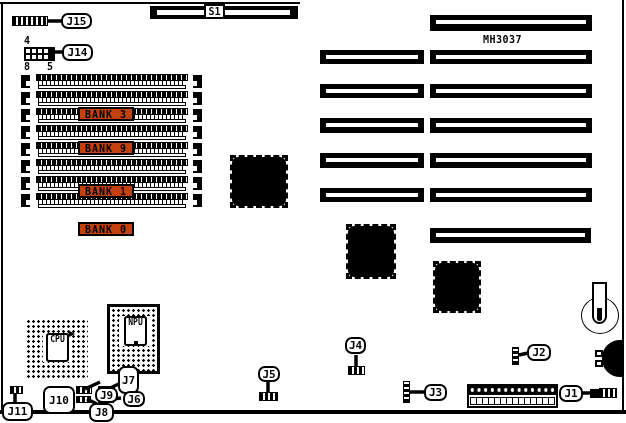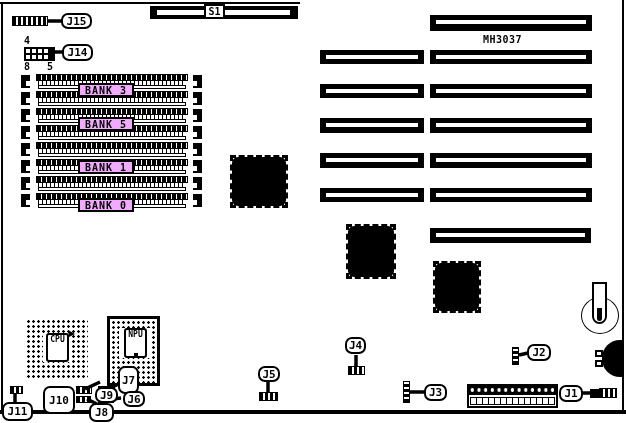--- a/index.html
+++ b/index.html
@@ -40,23 +40,23 @@
   #memory { position:absolute; left:20px; top:74px; width:183px; height:136px; }
   .simm-chips { position:absolute; left:16px; width:152px; height:7px; border:1px solid #000;
         background:repeating-linear-gradient(90deg,#000 0 4px,#fff 4px 5px); }
   .simm-pins  { position:absolute; left:18px; width:148px; height:4px;
         background:repeating-linear-gradient(90deg,#000 0 1px,#fff 1px 4px); }
   .simm-bar   { position:absolute; left:18px; width:148px; height:4px; background:#fff; border:1px solid #000; }
   .brk { position:absolute; width:9px; height:13px; background:#000; }
   .brk i { position:absolute; width:4px; height:5px; background:#fff; bottom:2px; }
   .brk.l i { right:0; }
   .brk.r i { left:0; }
-  .bank-label { position:absolute; left:58px; width:56px; height:14px; background:#f0abfc;
+  .bank-label { position:absolute; left:58px; width:56px; height:14px; background:#c2410c;
         border:2px solid #000; display:flex; align-items:center; justify-content:center;
-        font-weight:bold; font-size:10px; letter-spacing:1px; z-index:3; }
+        font-weight:bold; font-size:10px; letter-spacing:1px; z-index:3;margin-top:24px; }
   
   .pga { position:absolute;
         background-image: radial-gradient(circle, #000 1.1px, rgba(0,0,0,0) 1.5px);
         background-size: 5px 5px; background-position: 1px 1px; }
   .pga .well { position:absolute; background:#fff; display:flex; justify-content:center; }
   .chiplabel { background:#fff; border:2px solid #000; border-radius:3px;
         font-weight:bold; font-size:8px; padding:1px 2px; line-height:1; }
   
   #pwr { position:absolute; left:467px; top:384px; width:91px; height:24px; border:2px solid #000; background:#fff; }
   #pwr .pins { position:absolute; left:0; top:0; right:0; height:9px; background:#000;
@@ -225,42 +225,42 @@
         <i></i>
       </div>
     <div class="brk r" style="left:173px;top:103px">
         <i></i>
       </div>
     <div class="brk r" style="left:173px;top:120px">
         <i></i>
       </div>
 
     <div class="bank-label" style="top:9px">BANK 3</div>
-    <div class="bank-label" style="top:43px">BANK 5</div>
+    <div class="bank-label" style="top:43px">BANK 9</div>
     <div class="bank-label" style="top:86px">BANK 1</div>
     <div class="bank-label" style="top:124px">BANK 0</div>
   </div>
 
   <div class="chip" style="left:230px;top:155px;width:58px;height:53px">
       <i></i>
     </div>
   <div class="chip" style="left:346px;top:224px;width:50px;height:55px">
       <i></i>
     </div>
   <div class="chip" style="left:433px;top:261px;width:48px;height:52px">
       <i></i>
     </div>
 
   <div class="pga" style="left:25px;top:318px;width:63px;height:60px">
     <div class="well" style="left:18px;top:15px;width:29px;height:29px">
       <span class="chiplabel">CPU</span>
     </div>
   </div>
 
-  <div class="pga" style="left:107px;top:316px;width:53px;height:70px;border:3px solid #000">
+  <div class="pga" style="left:107px;top:304px;width:53px;height:70px;border:3px solid #000">
     <div class="well" style="left:9px;top:9px;width:33px;height:30px">
       <span class="chiplabel">NPU</span>
     </div>
     <div class="dot" style="left:24px;top:34px;width:4px;height:4px"></div>
   </div>
 
   <div id="bat-circle"></div>
   <div id="bat-clip">
       <i></i>
     </div>

